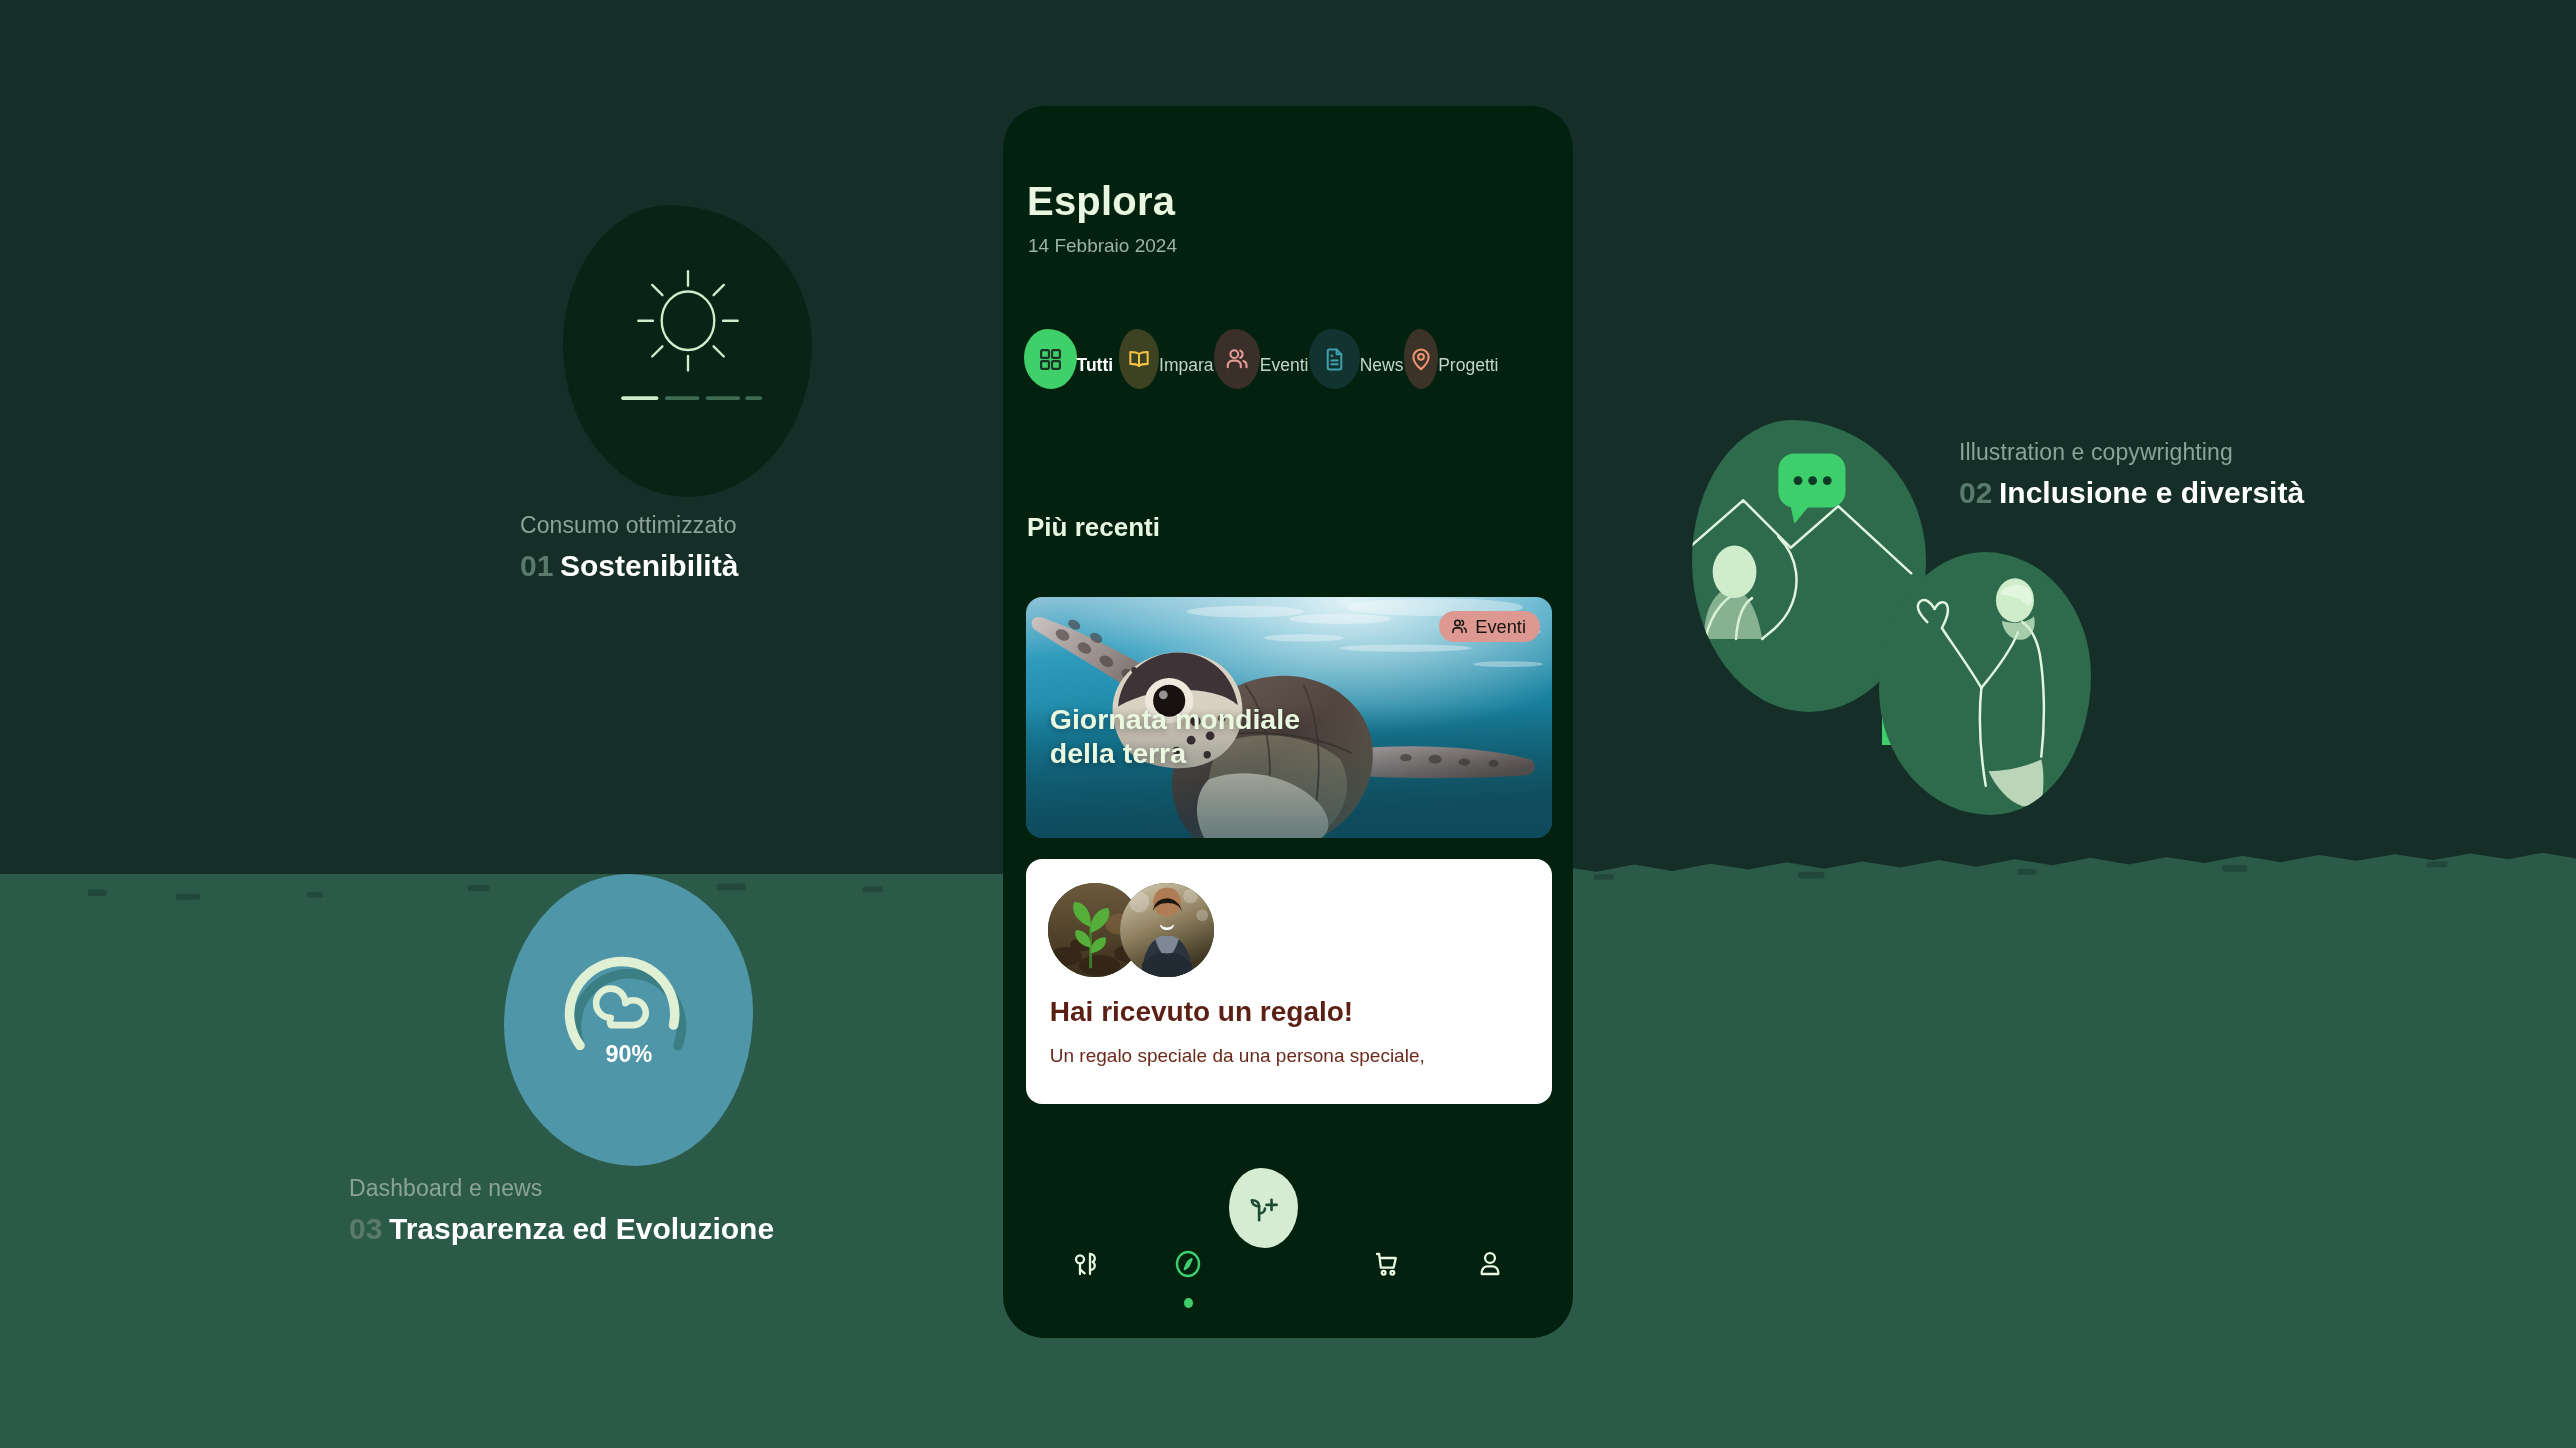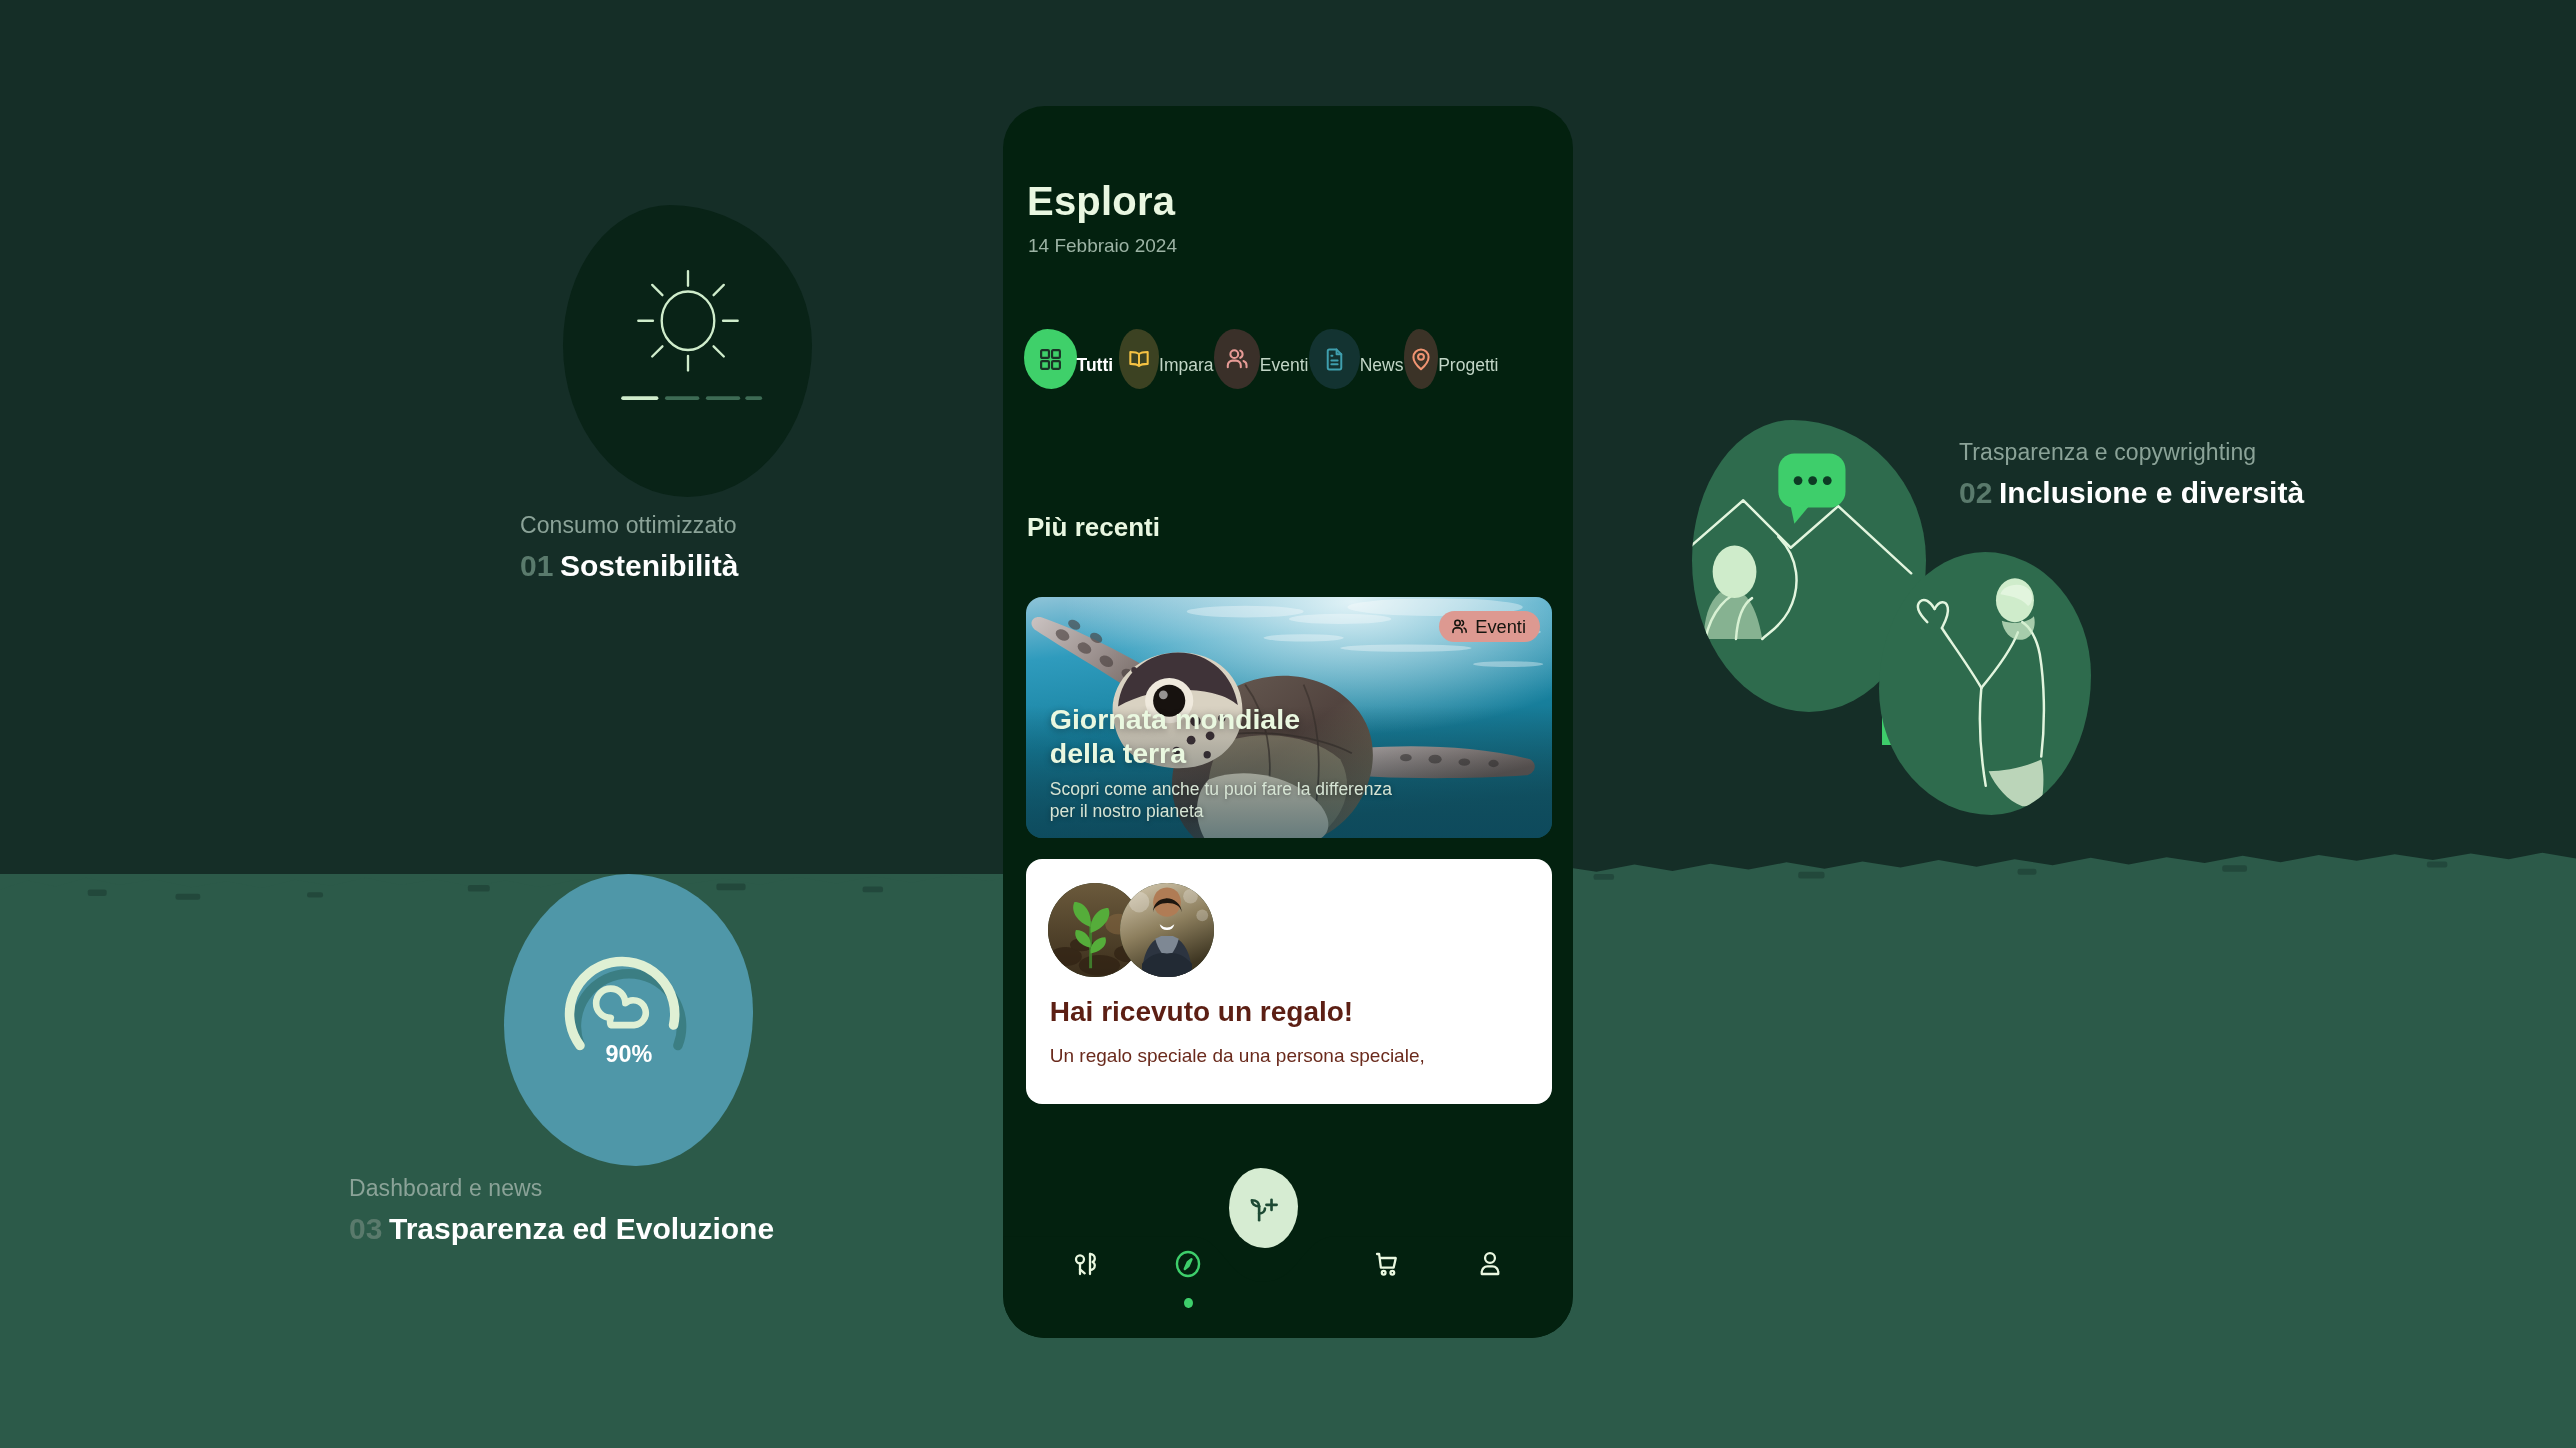--- a/index.html
+++ b/index.html
@@ -280,21 +280,21 @@
       <path d="M140,186 C136,226 138,272 146,320"></path>
     </g>
     <ellipse cx="186" cy="66" rx="26" ry="30" fill="#cfeccb"></ellipse>
     <path d="M166,58 C170,44 196,40 206,52 C212,60 210,70 204,74 C194,62 176,60 166,58 Z" fill="#e2f5de"></path>
     <path d="M168,94 C186,100 204,96 212,88 C216,104 208,118 196,120 C182,122 170,110 168,94 Z" fill="#cfeccb" opacity=".75"></path>
     <path d="M150,300 C160,322 176,340 196,348 L222,348 C226,320 226,300 222,284 C196,296 170,300 150,300 Z" fill="#dff0d4" opacity=".8"></path>
   </svg>
 </div>
 
 <div class="annot" style="left:1959px; top:439px;">
-  <div class="annot-sub">Trasparenza e copywrighting</div>
+  <div class="annot-sub">Illustration e copywrighting</div>
   <div class="annot-title">
     <span class="annot-num">02</span><span class="annot-name">Inclusione e diversità</span>
   </div>
 </div>
 
 <div id="phone">
   <div id="screen">
 
     <div id="app-title">Esplora</div>
     <div id="app-date">14 Febbraio 2024</div>
@@ -465,24 +465,20 @@
             <path d="M17.8 13.9a4.3 4.3 0 0 1 2.6 3.9v1.5"></path>
           </g>
         </svg>
         <span>Eventi</span>
       </div>
 
       <div class="card-title" id="turtle-title">
         <div>Giornata mondiale</div>
         <div>della terra</div>
       </div>
-      <div class="card-sub" id="turtle-sub">
-        <div>Scopri come anche tu puoi fare la differenza</div>
-        <div>per il nostro pianeta</div>
-      </div>
     </div>
 
     <div class="card" id="card-gift" style="background:#ffffff;">
       <div class="avatar" id="av1">
         <svg width="94" height="94" viewBox="0 0 128 128">
           <defs>
               <linearGradient id="soil" x1="0" y1="0" x2="0" y2="1">
             <stop offset="0" stop-color="#6b5a3c"></stop>
                 <stop offset="1" stop-color="#3b2e1c"></stop>
               </linearGradient>

